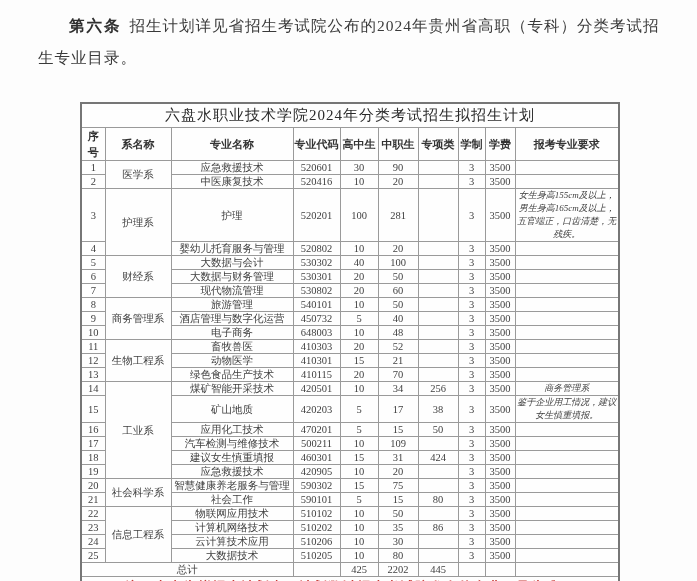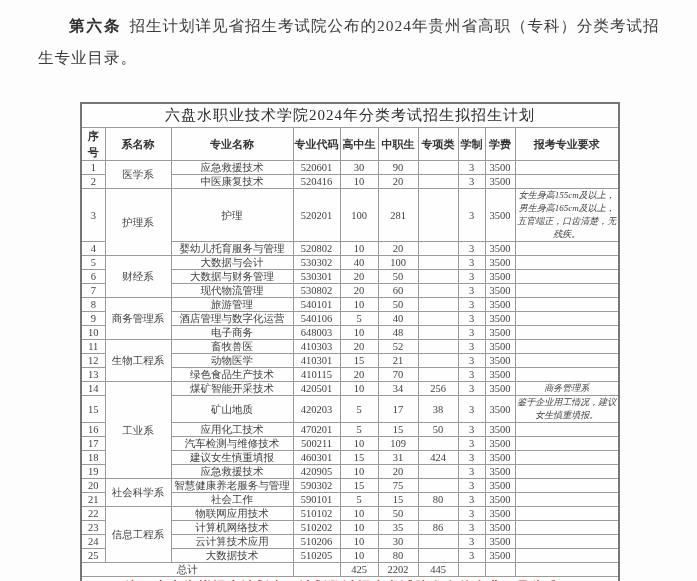--- a/index.html
+++ b/index.html
@@ -200,21 +200,21 @@
           <td>10</td>
           <td>50</td>
           <td></td>
           <td>3</td>
           <td>3500</td>
           <td class="req-cell"></td>
         </tr>
         <tr>
           <td>9</td>
           <td>酒店管理与数字化运营</td>
-          <td>540106</td>
+          <td>450732</td>
           <td>5</td>
           <td>40</td>
           <td></td>
           <td>3</td>
           <td>3500</td>
           <td class="req-cell"></td>
         </tr>
         <tr>
           <td>10</td>
           <td>电子商务</td>

